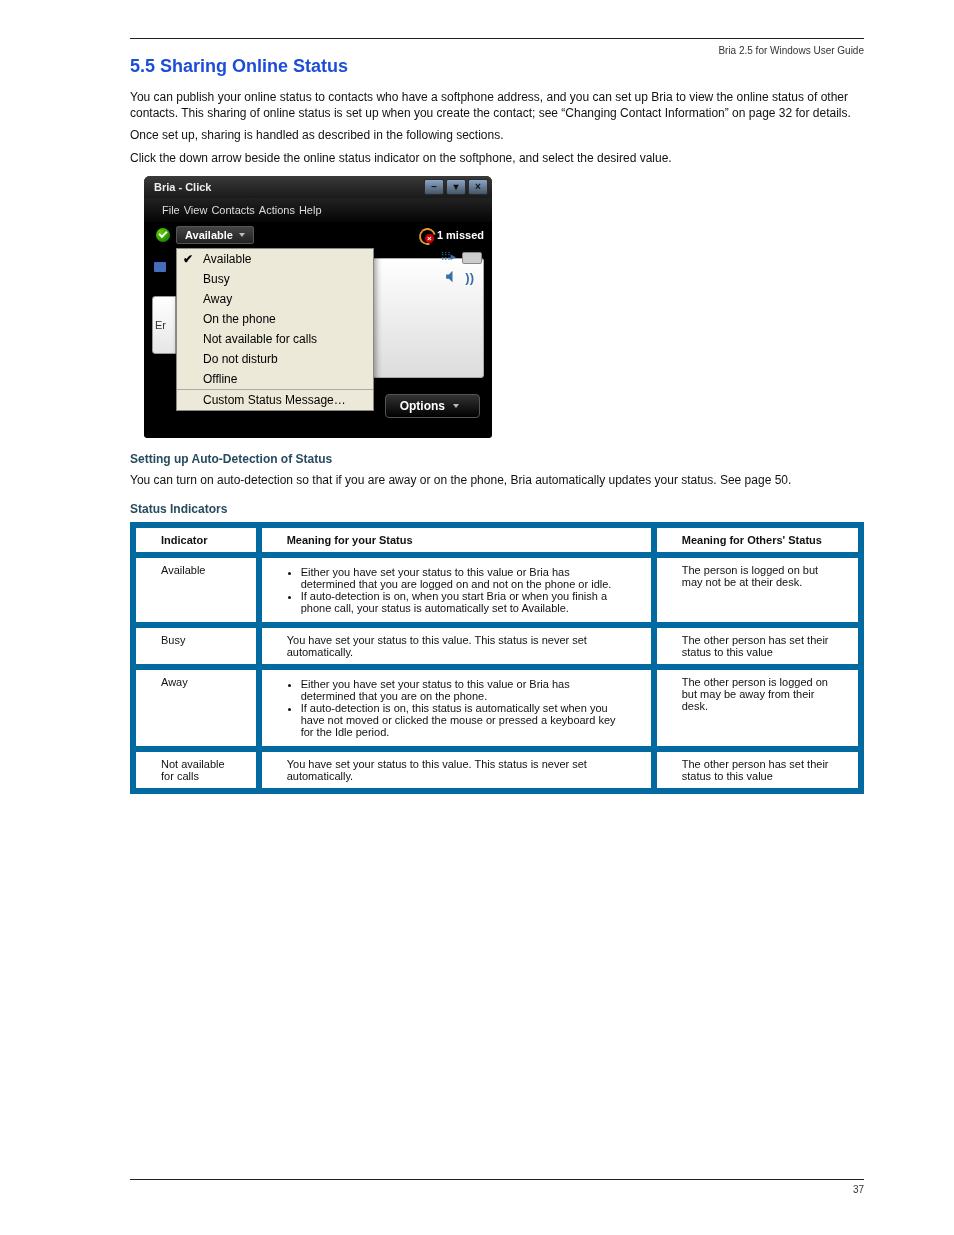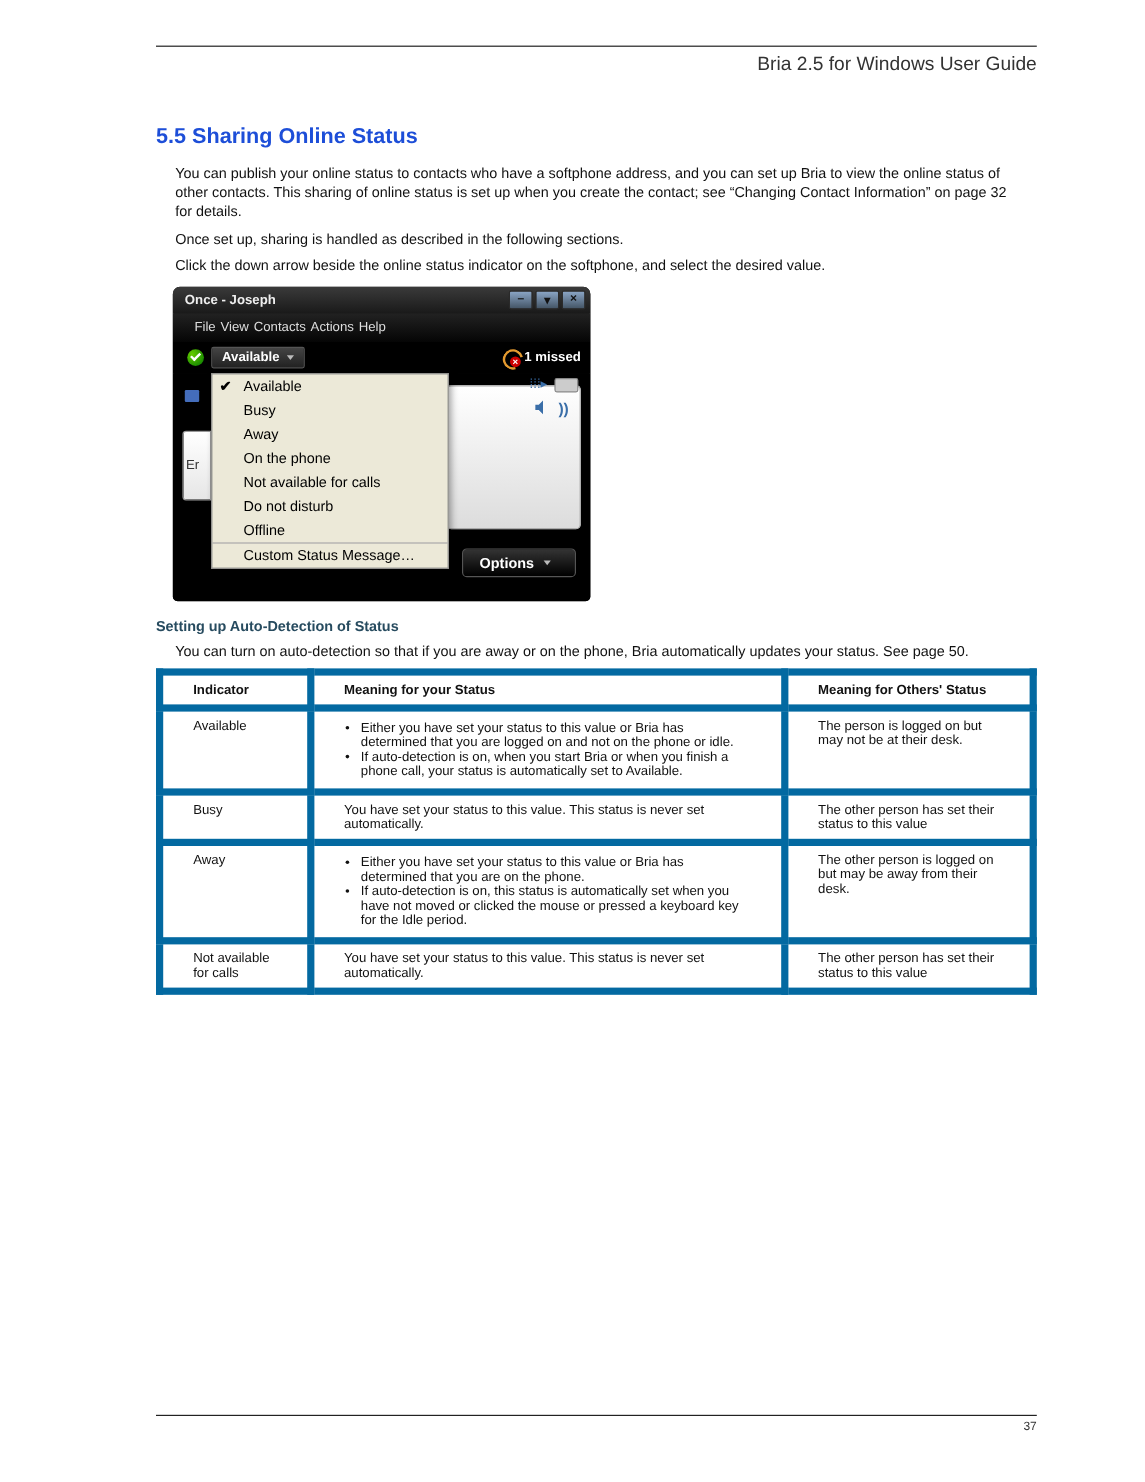--- a/index.html
+++ b/index.html
@@ -19,34 +19,33 @@
     color: #333;
     font-size: 12px;
   }
   .header-area {
     border-bottom: 1px solid #222;
     margin-bottom: 6px;
     height: 8px;
   }
   .header-label {
     text-align: right;
-    font-size: 16px;
+    font-size: 10px;
     color: #333;
-    margin-bottom: 40px;
   }
   h2.sect {
     font-size: 18px;
     font-weight: bold;
     color: #1d4ed8;
     margin: 0 0 12px 0;
   }
   p.body {
     font-size: 12px;
     color: #111;
-    margin: 6px 16px;
+    margin: 6px 0;
     line-height: 1.35;
   }
   h3.sub {
     font-size: 13px;
     font-weight: bold;
     color: #274b5f;
     margin: 26px 0 4px 0;
   }
   h4.sub {
     font-size: 12px;
@@ -361,21 +360,21 @@
   <div class="header-label">Bria 2.5 for Windows User Guide</div>
 
   <h2 class="sect">5.5 Sharing Online Status</h2>
   <p class="body">You can publish your online status to contacts who have a softphone address, and you can set up Bria to view the online status of other contacts. This sharing of online status is set up when you create the contact; see “Changing Contact Information” on page 32 for details.</p>
   <p class="body">Once set up, sharing is handled as described in the following sections.</p>
 
   <p class="body">Click the down arrow beside the online status indicator on the softphone, and select the desired value.</p>
 
   <div class="bria-window">
     <div class="titlebar">
-      <span>Once - Joseph</span>
+      <span>Bria - Click</span>
       <div class="winbtns">
         <div class="winbtn">–</div>
         <div class="winbtn">▾</div>
         <div class="winbtn">×</div>
       </div>
     </div>
     <div class="menubar">
       <span>File</span>
       <span>View</span>
       <span>Contacts</span>
@@ -431,20 +430,21 @@
       <div class="options-btn">
         <span>Options</span>
         <span class="tri-down"></span>
       </div>
     </div>
   </div>
 
   <h4 class="sub">Setting up Auto-Detection of Status</h4>
   <p class="body">You can turn on auto-detection so that if you are away or on the phone, Bria automatically updates your status. See page 50.</p>
 
+  <h4 class="sub">Status Indicators</h4>
 
   <table class="ref">
     <thead>
       <tr>
         <th>Indicator</th>
         <th>Meaning for your Status</th>
         <th>Meaning for Others' Status</th>
       </tr>
     </thead>
     <tbody>

